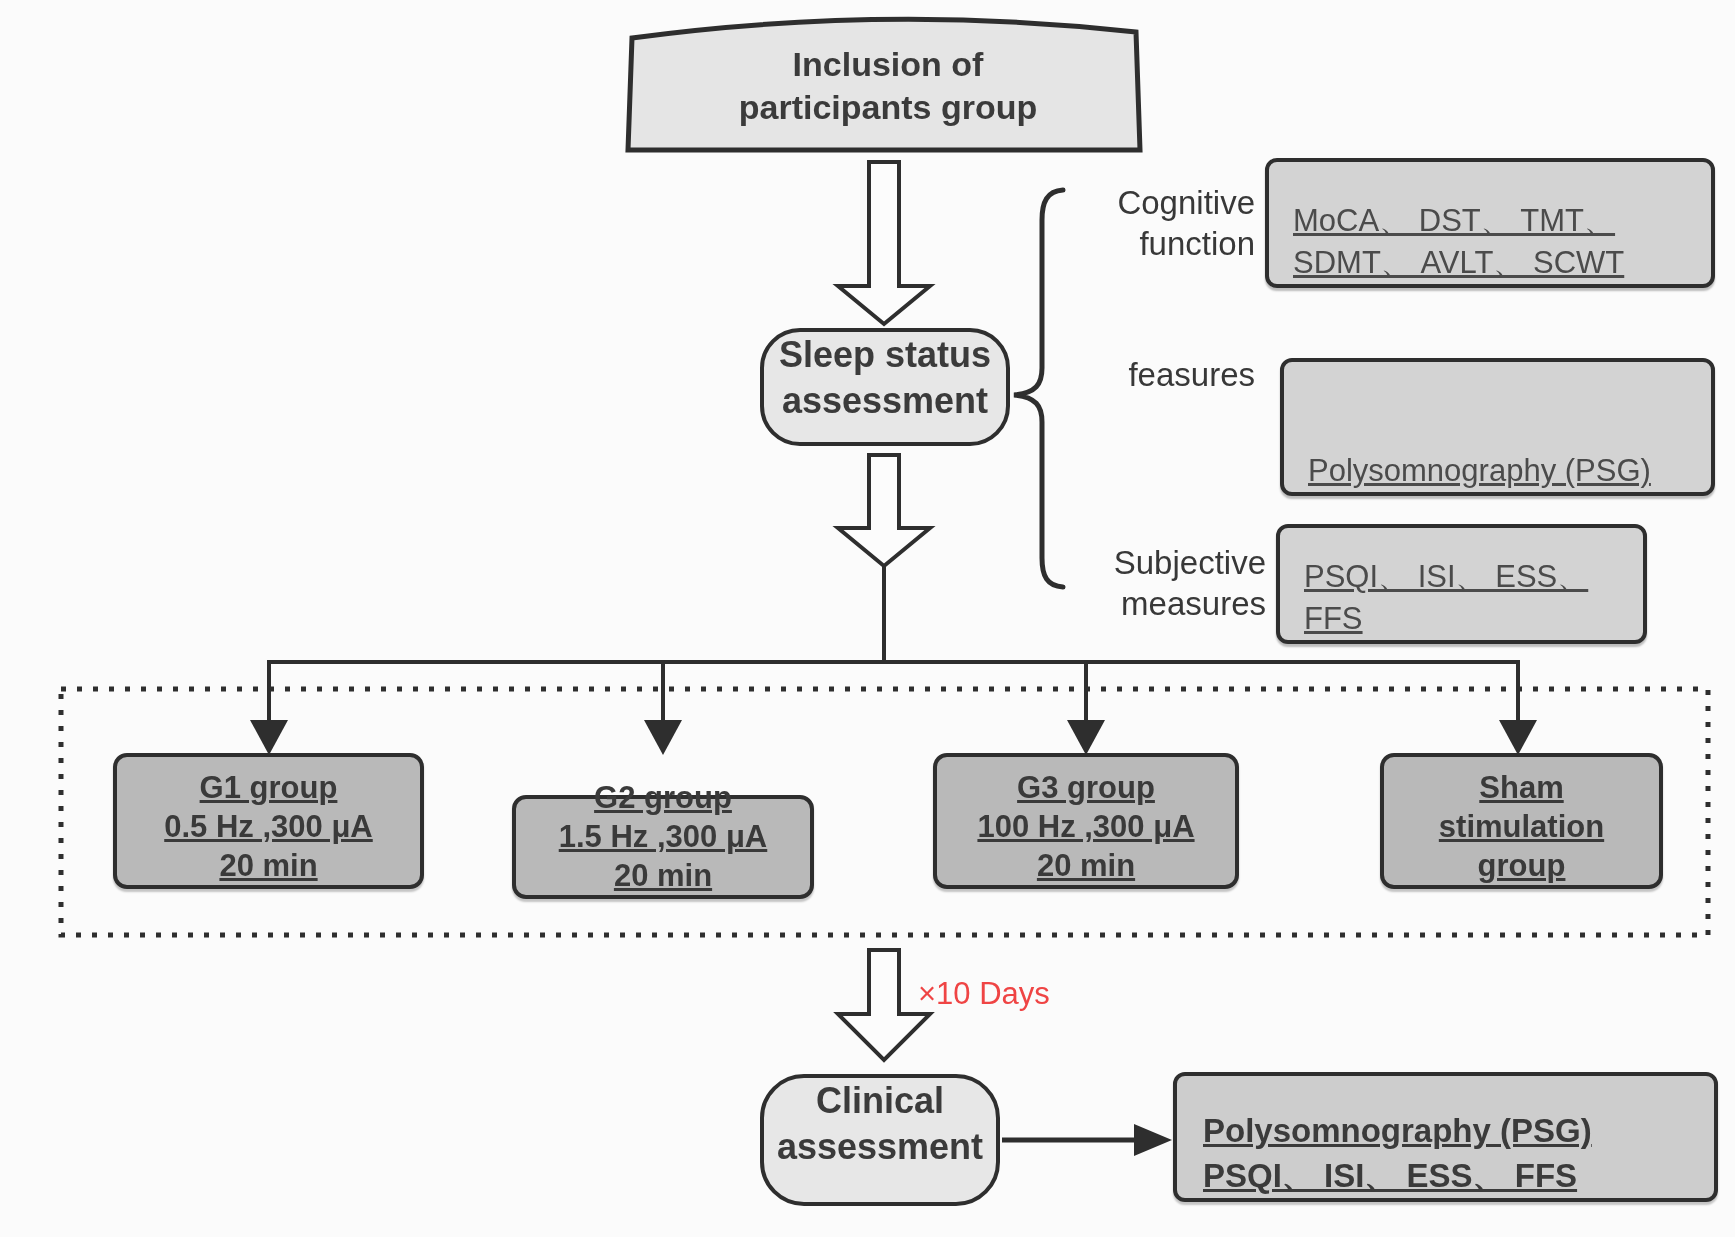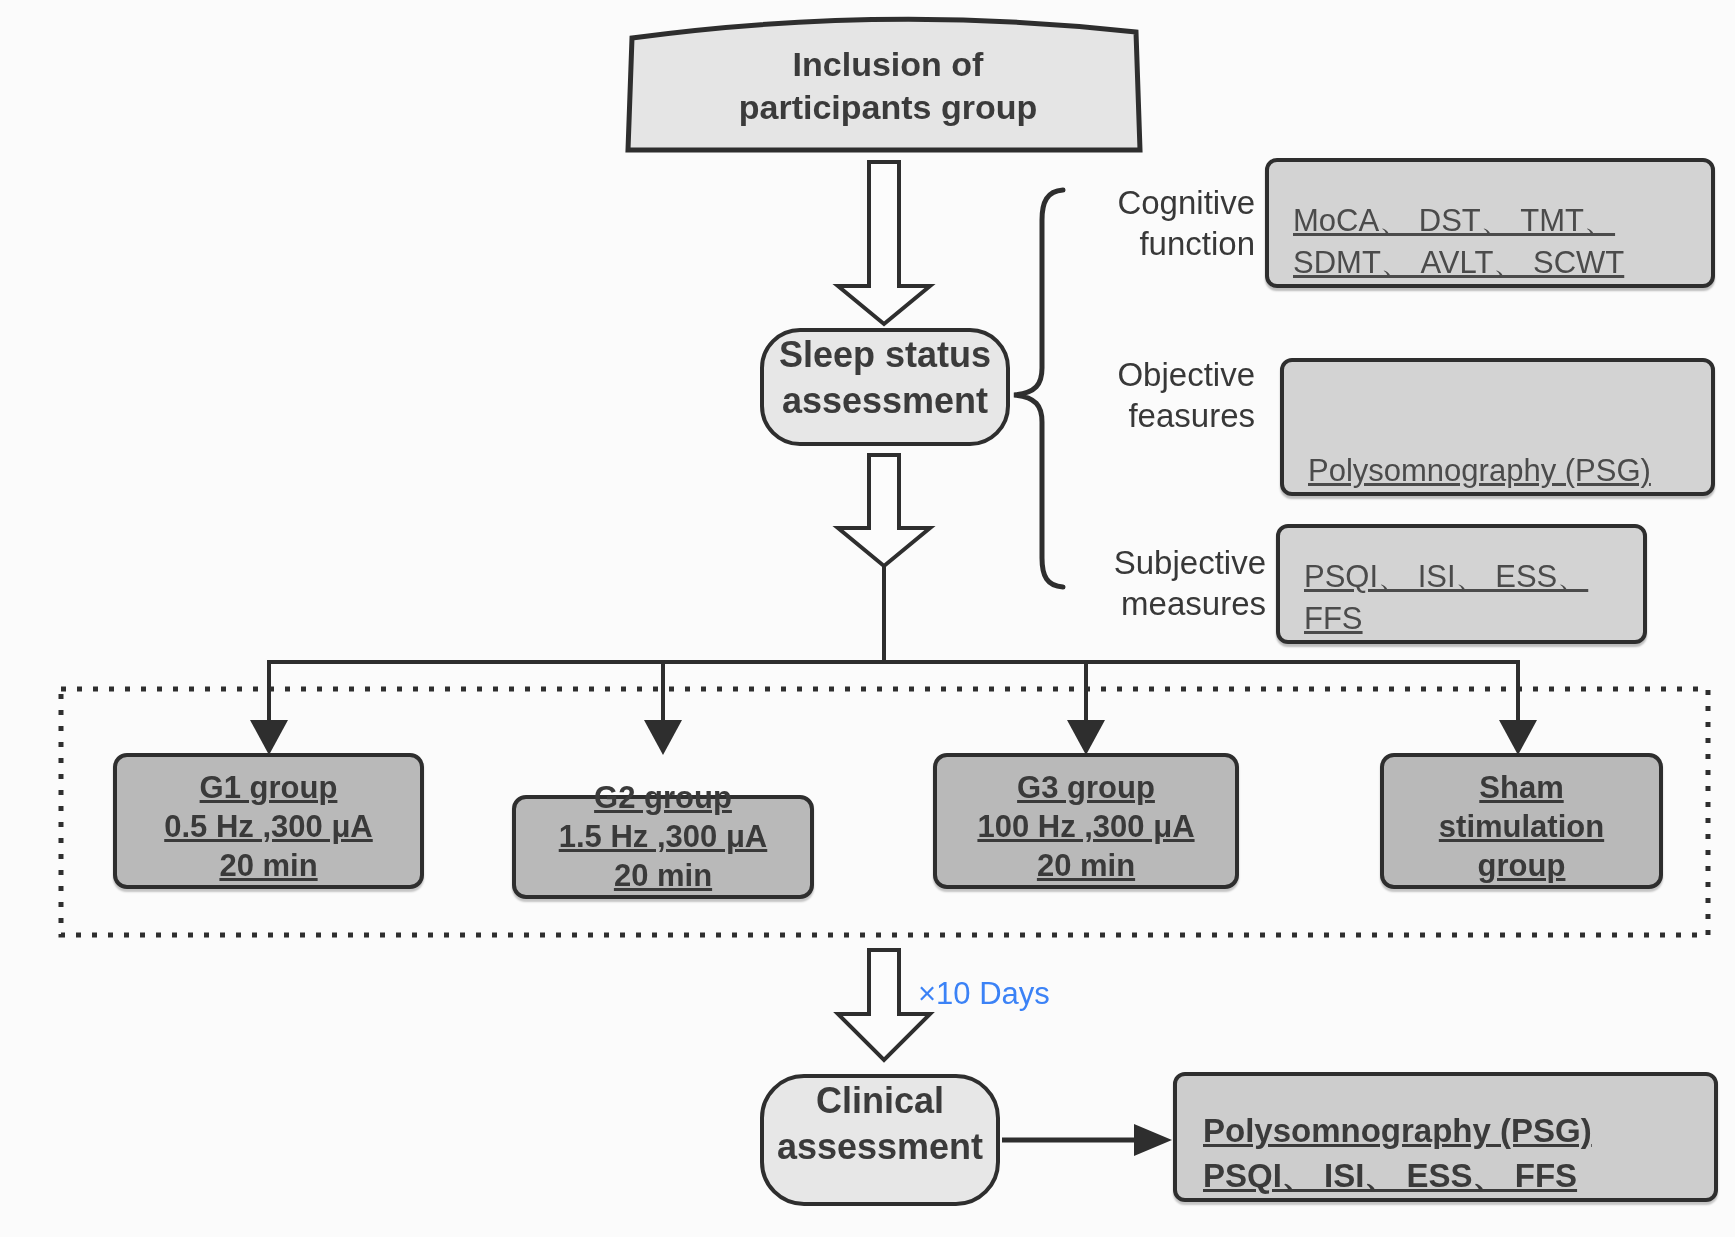--- a/index.html
+++ b/index.html
@@ -47,21 +47,21 @@
     font-weight:bold;font-size:31px;line-height:39px;color:#3a3a3a;
   }
   .groupbox span{display:block;}
   .outcome{
     background:#cdcdcd;border-radius:12px;
     align-items:flex-start;padding-left:26px;
     font-weight:bold;color:#3b3b3b;font-size:33px;line-height:45px;
   }
   .outcome span{display:block;text-align:left;}
   .cycle{
-    color:#3b82f6;font-size:31px;font-weight:normal;
+    color:#ef4444;font-size:31px;font-weight:normal;
   }
 </style>
 </head>
 <body>
 
 <div id="canvas">
 
   <svg id="connectors" viewBox="0 0 1735 1237" xmlns="http://www.w3.org/2000/svg">
 
     <path d="M 632 38 Q 884 4 1136 32 L 1140 150 L 628 150 Z" fill="#e5e5e5" stroke="#2e2e2e" stroke-width="5"></path>
@@ -100,21 +100,20 @@
   <div class="abs rowlabel" style="left:1020px;top:182px;width:235px;">
     <span>Cognitive</span>
     <span>function</span>
   </div>
   <div class="abs box infobox" style="left:1265px;top:158px;width:450px;height:130px;">
     <span>MoCA、 DST、 TMT、</span>
     <span>SDMT、 AVLT、 SCWT</span>
   </div>
 
   <div class="abs rowlabel" style="left:1020px;top:354px;width:235px;">
-    <span>Objective</span>
     <span>feasures</span>
   </div>
   <div class="abs box infobox" style="left:1280px;top:358px;width:435px;height:138px;">
     <span>Polysomnography (PSG)</span>
   </div>
 
   <div class="abs rowlabel" style="left:1030px;top:542px;width:236px;">
     <span>Subjective</span>
     <span>measures</span>
   </div>

